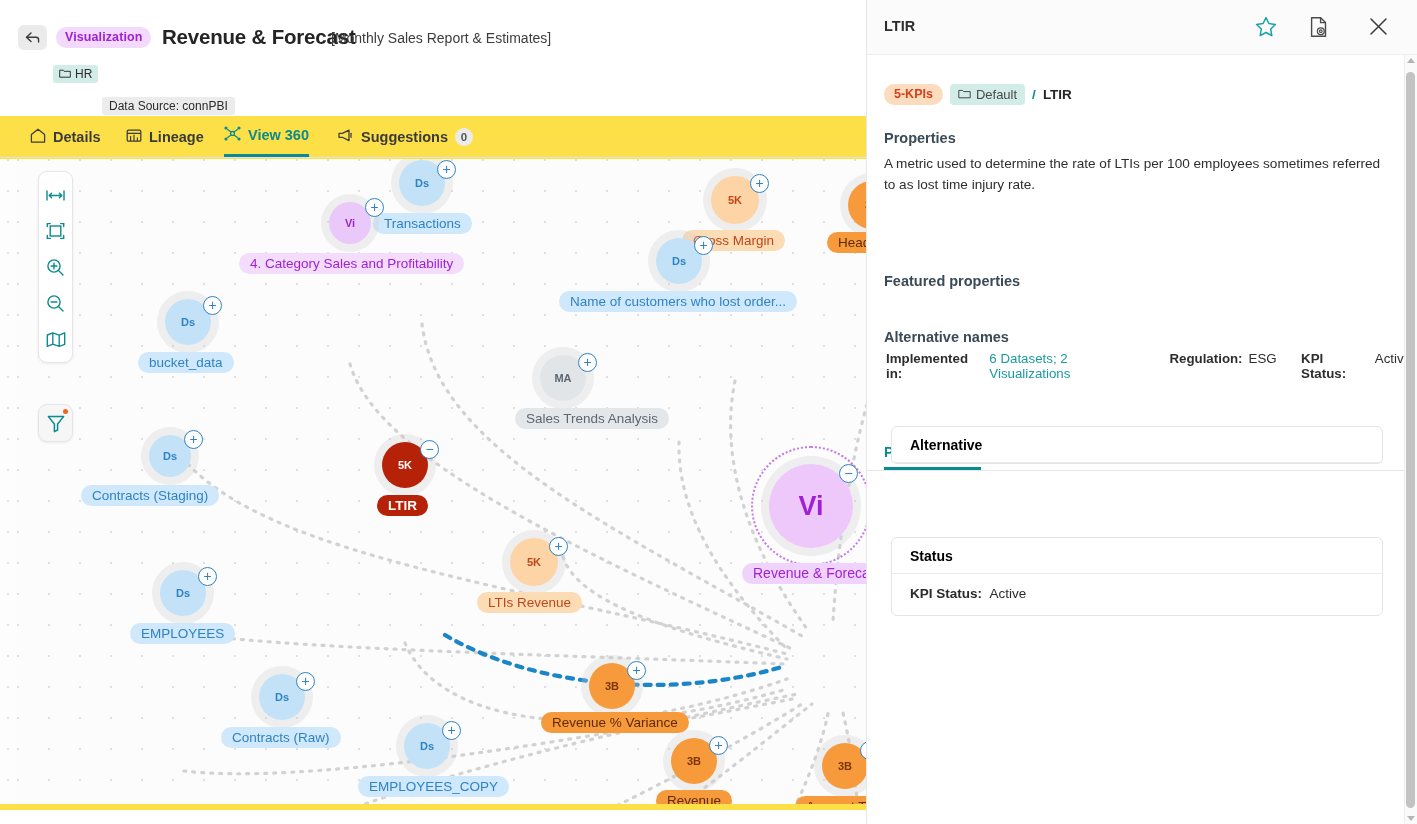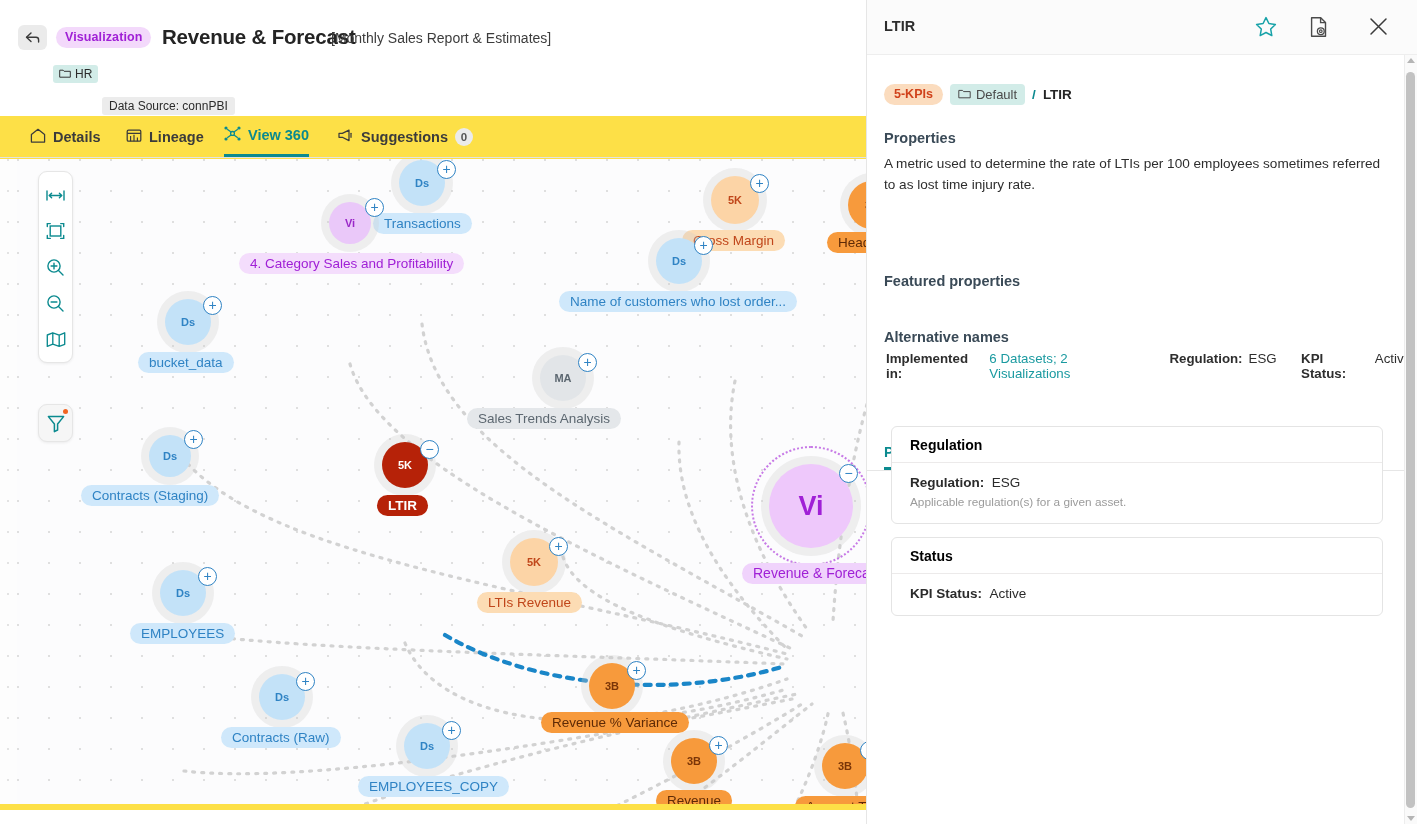--- a/index.html
+++ b/index.html
@@ -266,21 +266,21 @@
           </div>
           <div class="lbl" style="left: 810px; top: 73px; background: rgb(247, 154, 60); color: rgb(94, 42, 6);">Head...</div>
           <div class="node" style="left: 639px; top: 79px; width: 46px; height: 46px; background: rgb(195, 226, 248); color: rgb(47, 131, 196); font-size: 11px; box-shadow: rgba(205, 205, 205, 0.3) 0px 0px 0px 8px;">
             <span>Ds</span>
           </div>
           <div class="lbl" style="left: 542px; top: 132px; background: rgb(207, 232, 251); color: rgb(47, 131, 196);">Name of customers who lost order...</div>
           <div class="toggle" style="left: 677px; top: 77px;">+</div>
           <div class="node" style="left: 523px; top: 196px; width: 46px; height: 46px; background: rgb(226, 229, 232); color: rgb(92, 103, 112); font-size: 11px; box-shadow: rgba(205, 205, 205, 0.3) 0px 0px 0px 8px;">
             <span>MA</span>
           </div>
-          <div class="lbl" style="left: 450px; top: 249px; background: rgb(228, 231, 234); color: rgb(92, 103, 112);">Sales Trends Analysis</div>
+          <div class="lbl" style="left: 498px; top: 249px; background: rgb(228, 231, 234); color: rgb(92, 103, 112);">Sales Trends Analysis</div>
           <div class="toggle" style="left: 561px; top: 194px;">+</div>
           <div class="node" style="left: 132px; top: 276px; width: 42px; height: 42px; background: rgb(195, 226, 248); color: rgb(47, 131, 196); font-size: 11px; box-shadow: rgba(205, 205, 205, 0.3) 0px 0px 0px 8px;">
             <span>Ds</span>
           </div>
           <div class="lbl" style="left: 64px; top: 326px; background: rgb(207, 232, 251); color: rgb(47, 131, 196);">Contracts (Staging)</div>
           <div class="toggle" style="left: 167px; top: 271px;">+</div>
           <div class="node" style="left: 365px; top: 283px; width: 46px; height: 46px; background: rgb(182, 34, 8); color: rgb(255, 255, 255); font-size: 11px; box-shadow: rgba(205, 205, 205, 0.3) 0px 0px 0px 8px;">
             <span>5K</span>
           </div>
           <div class="lbl" style="left: 360px; top: 336px; background: rgb(182, 34, 8); color: rgb(255, 255, 255); font-weight: 700;">LTIR</div>
@@ -434,28 +434,21 @@
       </div>
       <div class="ptab" style="left:400px">
         <span>Suggestions</span>
         <span class="cnt">0</span>
       </div>
     </div>
   </div>
 </div>
 
 <div class="card" style="top:426px">
-  <div class="card-h">Regulation</div>
-  <div class="card-b">
-    <div class="kv">
-      <b>Regulation:</b>
-      <span>&nbsp;</span><span>ESG</span>
-    </div>
-    <div class="kv-sub">Applicable regulation(s) for a given asset.</div>
-  </div>
+  <div class="card-h">Alternative</div>
 </div>
 
 <div class="card" style="top:537px">
   <div class="card-h">Status</div>
   <div class="card-b">
     <div class="kv">
       <b>KPI Status:</b>
       <span>&nbsp;</span><span>Active</span>
     </div>
   </div>

